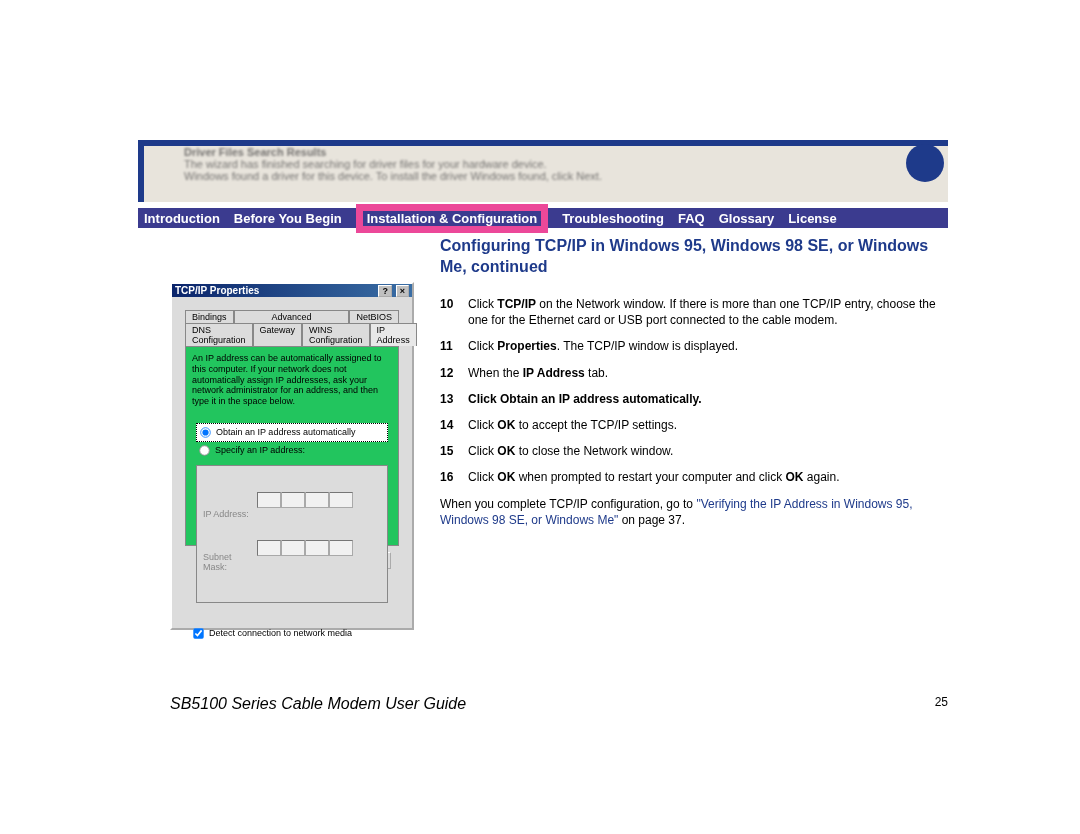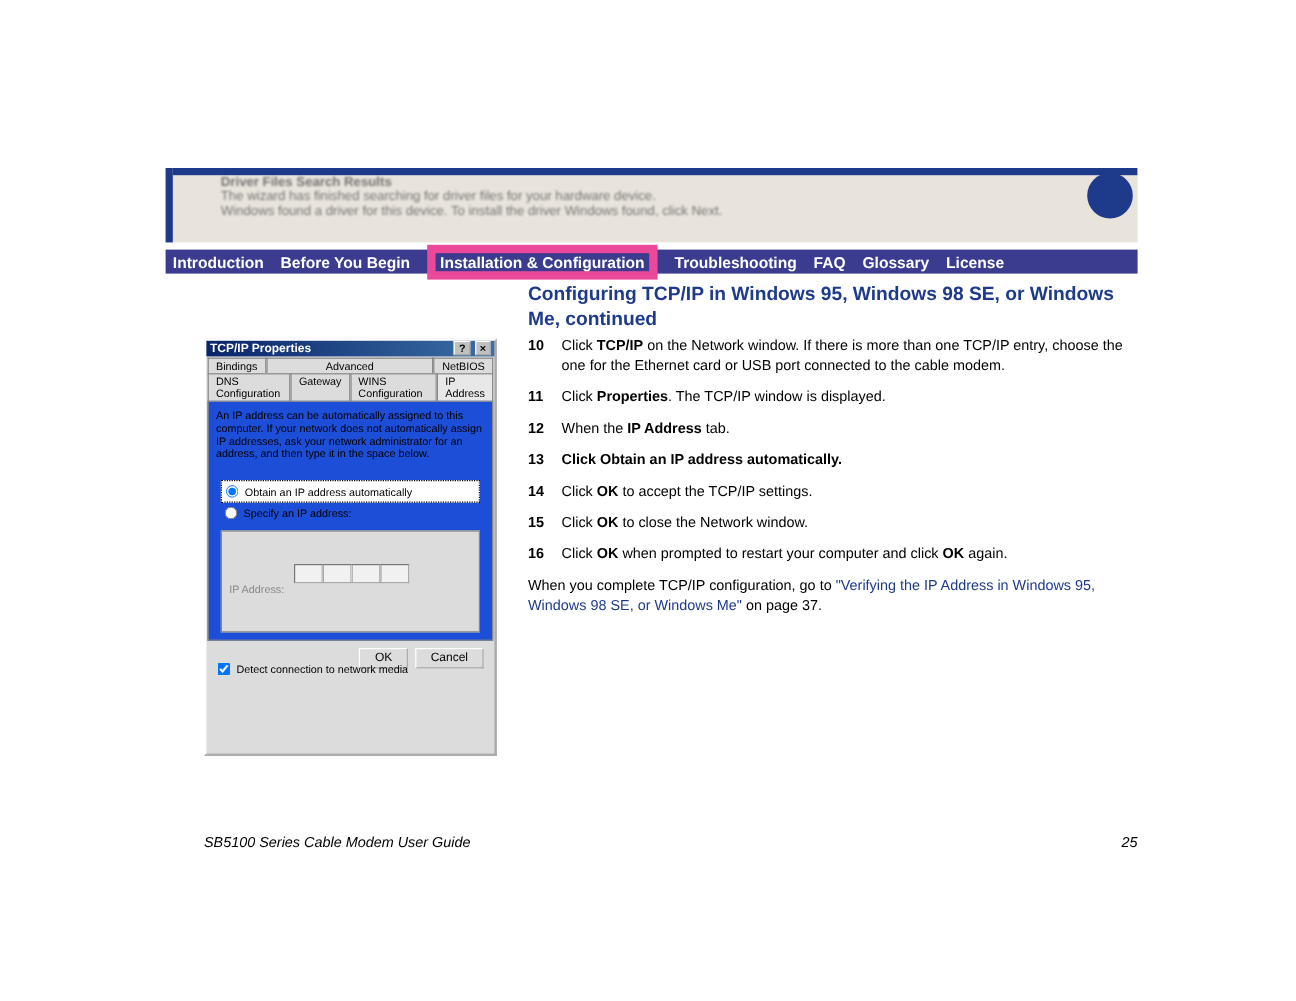--- a/index.html
+++ b/index.html
@@ -88,33 +88,33 @@
     justify-content: space-between;
   }
   .dialog-titlebar-btns span {
     background: #c0c0c0;
     color: #000;
     padding: 0 3px;
     margin-left: 1px;
     border: 1px outset #fff;
     font-size: 9px;
   }
-  .dialog-body { padding: 1px; }
+  .dialog-body { padding: 13px; }
   .tabs-row { display: flex; }
   .tab {
     background: #dcdcdc;
     border: 1px solid #888;
     border-bottom: none;
     padding: 1px 6px;
     font-size: 9px;
     margin-right: 0px;
   }
   .tab.active { background: #e8e8e8; font-weight: normal; }
   .tab-content {
-    background: #1d4ed8;
+    background: #22c55e;
     border: 1px solid #888;
     padding: 6px;
     height: 200px;
     position: relative;
   }
   .tab-text { font-size: 9px; line-height: 1.2; color: #000; }
   .radio-group { margin-top: 12px; padding: 4px; }
   .radio-opt { display: flex; align-items: center; padding: 2px; font-size: 9px; }
   .radio-opt input { margin-right: 4px; transform: scale(0.8); }
   .radio-opt.selected { border: 1px dotted #000; background: #fff; }
@@ -139,21 +139,21 @@
   .detect-row input { margin-right: 4px; transform: scale(0.8); }
   .dialog-buttons { display: flex; justify-content: flex-end; gap: 6px; padding: 6px 8px 2px; }
   .dialog-btn {
     background: #dcdcdc;
     border: 1px outset #fff;
     padding: 2px 12px;
     font-size: 10px;
   }
   .steps {
     position: absolute;
-    top: 280px;
+    top: 296px;
     left: 440px;
     width: 510px;
     font-size: 12px;
     color: #000;
     line-height: 1.35;
   }
   .step-row { display: flex; margin-bottom: 10px; }
   .step-num {
     font-weight: bold;
     width: 28px;
@@ -164,27 +164,26 @@
   .completion-text {
     margin-top: 6px;
     font-size: 12px;
   }
   .link { color: #1e3a8a; }
   .footer-left {
     position: absolute;
     top: 695px;
     left: 170px;
     font-style: italic;
-    font-size: 12px;
+    font-size: 16px;
   }
   .footer-right {
     position: absolute;
     top: 695px;
     right: 132px;
-    font-style: italic;
     font-size: 12px;
   }
 </style>
 </head>
 <body>
 
 <div class="top-banner">
   <div class="top-banner-header"></div>
   <div class="banner-line" style="font-weight:bold;">Driver Files Search Results</div>
   <div class="banner-line">The wizard has finished searching for driver files for your hardware device.</div>
@@ -238,20 +237,29 @@
         <div class="fieldset-area">
           <div class="ip-row">
             <span class="ip-label">IP Address:</span>
             <div class="ip-boxes">
               <div class="ip-box"></div>
                 <div class="ip-box"></div>
                 <div class="ip-box"></div>
                 <div class="ip-box"></div>
             </div>
           </div>
+          <div class="ip-row">
+            <span class="ip-label">Subnet Mask:</span>
+            <div class="ip-boxes">
+              <div class="ip-box"></div>
+                <div class="ip-box"></div>
+                <div class="ip-box"></div>
+                <div class="ip-box"></div>
+            </div>
+          </div>
         </div>
       </div>
       <div class="detect-row">
         <input type="checkbox" checked="" style="">
         <span>Detect connection to network media</span>
       </div>
     </div>
     <div class="dialog-buttons">
       <button class="dialog-btn">OK</button>
       <button class="dialog-btn">Cancel</button>

